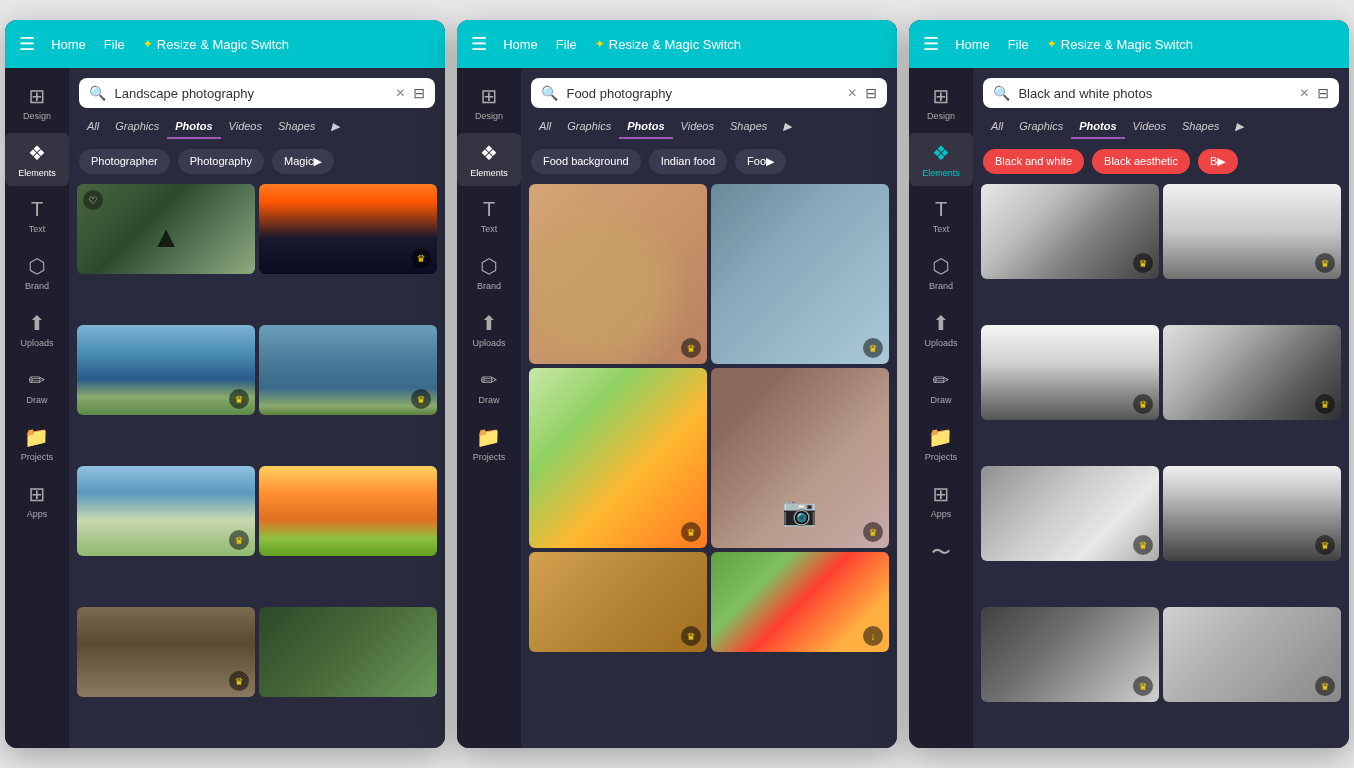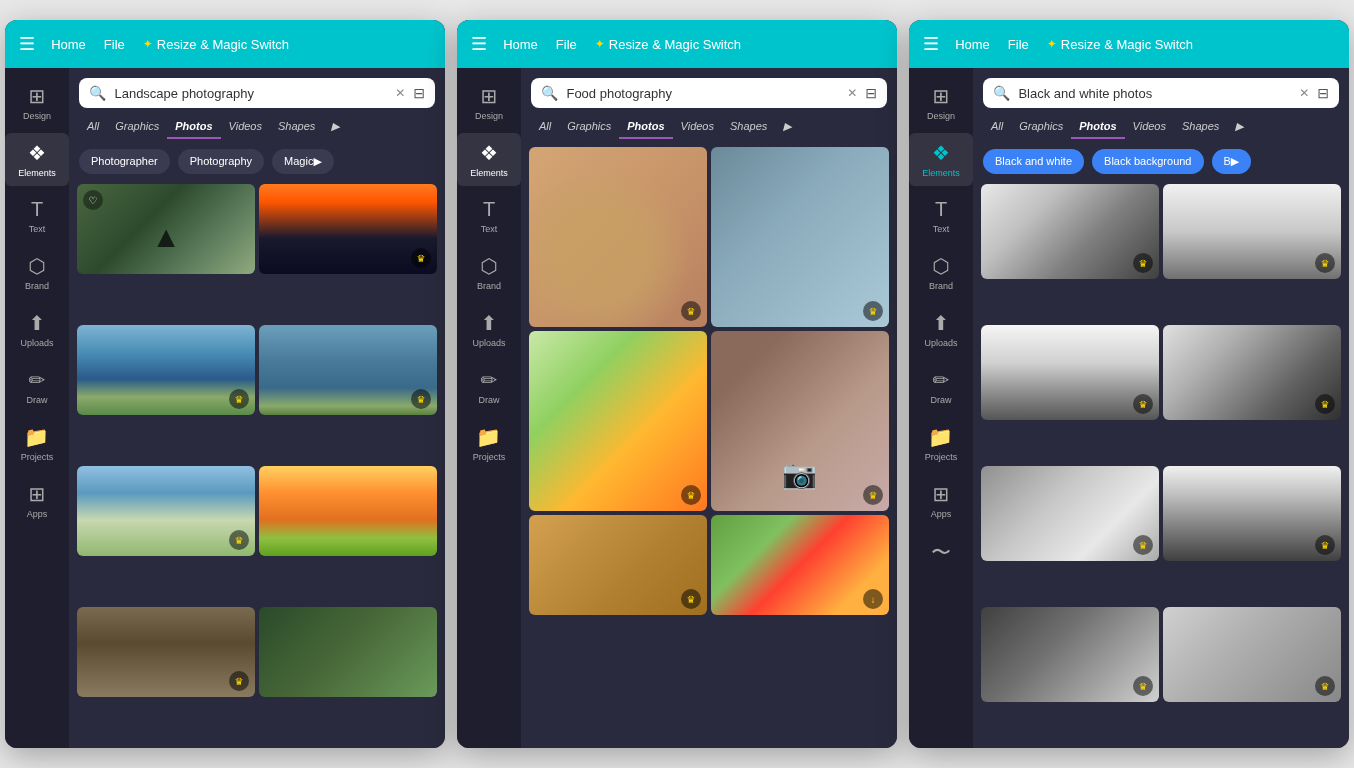--- a/index.html
+++ b/index.html
@@ -348,21 +348,21 @@
 
     
     .bw-chips {
       display: flex;
       gap: 8px;
       padding: 6px 10px;
       overflow-x: auto;
     }
 
     .bw-chip {
-      background: #3b82f6;
+      background: #ef4444;
       color: white;
       font-size: 11px;
       padding: 6px 12px;
       border-radius: 20px;
       white-space: nowrap;
       cursor: pointer;
       font-weight: 500;
     }
 
     .bw-grid {
@@ -550,20 +550,25 @@
           </div>
         </div>
         <div class="filter-tabs">
           <span class="filter-tab">All</span>
           <span class="filter-tab">Graphics</span>
           <span class="filter-tab active">Photos</span>
           <span class="filter-tab">Videos</span>
           <span class="filter-tab">Shapes</span>
           <span class="filter-tab">▶</span>
         </div>
+        <div class="chips-row">
+          <span class="chip">Food background</span>
+          <span class="chip">Indian food</span>
+          <span class="chip">Foo▶</span>
+        </div>
         <div class="food-grid">
           <div class="food-row-top">
             <div class="food-cell food-cell-tall fd-1">
               <div class="crown-badge">♛</div>
             </div>
             <div class="food-cell food-cell-tall fd-2">
               <div class="crown-badge">♛</div>
             </div>
           </div>
           <div class="food-row-mid">
@@ -650,21 +655,21 @@
         <div class="filter-tabs">
           <span class="filter-tab">All</span>
           <span class="filter-tab">Graphics</span>
           <span class="filter-tab active">Photos</span>
           <span class="filter-tab">Videos</span>
           <span class="filter-tab">Shapes</span>
           <span class="filter-tab">▶</span>
         </div>
         <div class="bw-chips">
           <span class="bw-chip">Black and white</span>
-          <span class="bw-chip">Black background</span>
+          <span class="bw-chip">Black aesthetic</span>
           <span class="bw-chip">B▶</span>
         </div>
         <div class="bw-grid">
           <div class="bw-cell bw-cell-short bw-wedding">
             <div class="crown-badge">♛</div>
           </div>
           <div class="bw-cell bw-cell-short bw-hands">
             <div class="crown-badge">♛</div>
           </div>
           <div class="bw-cell bw-cell-short bw-bride">

